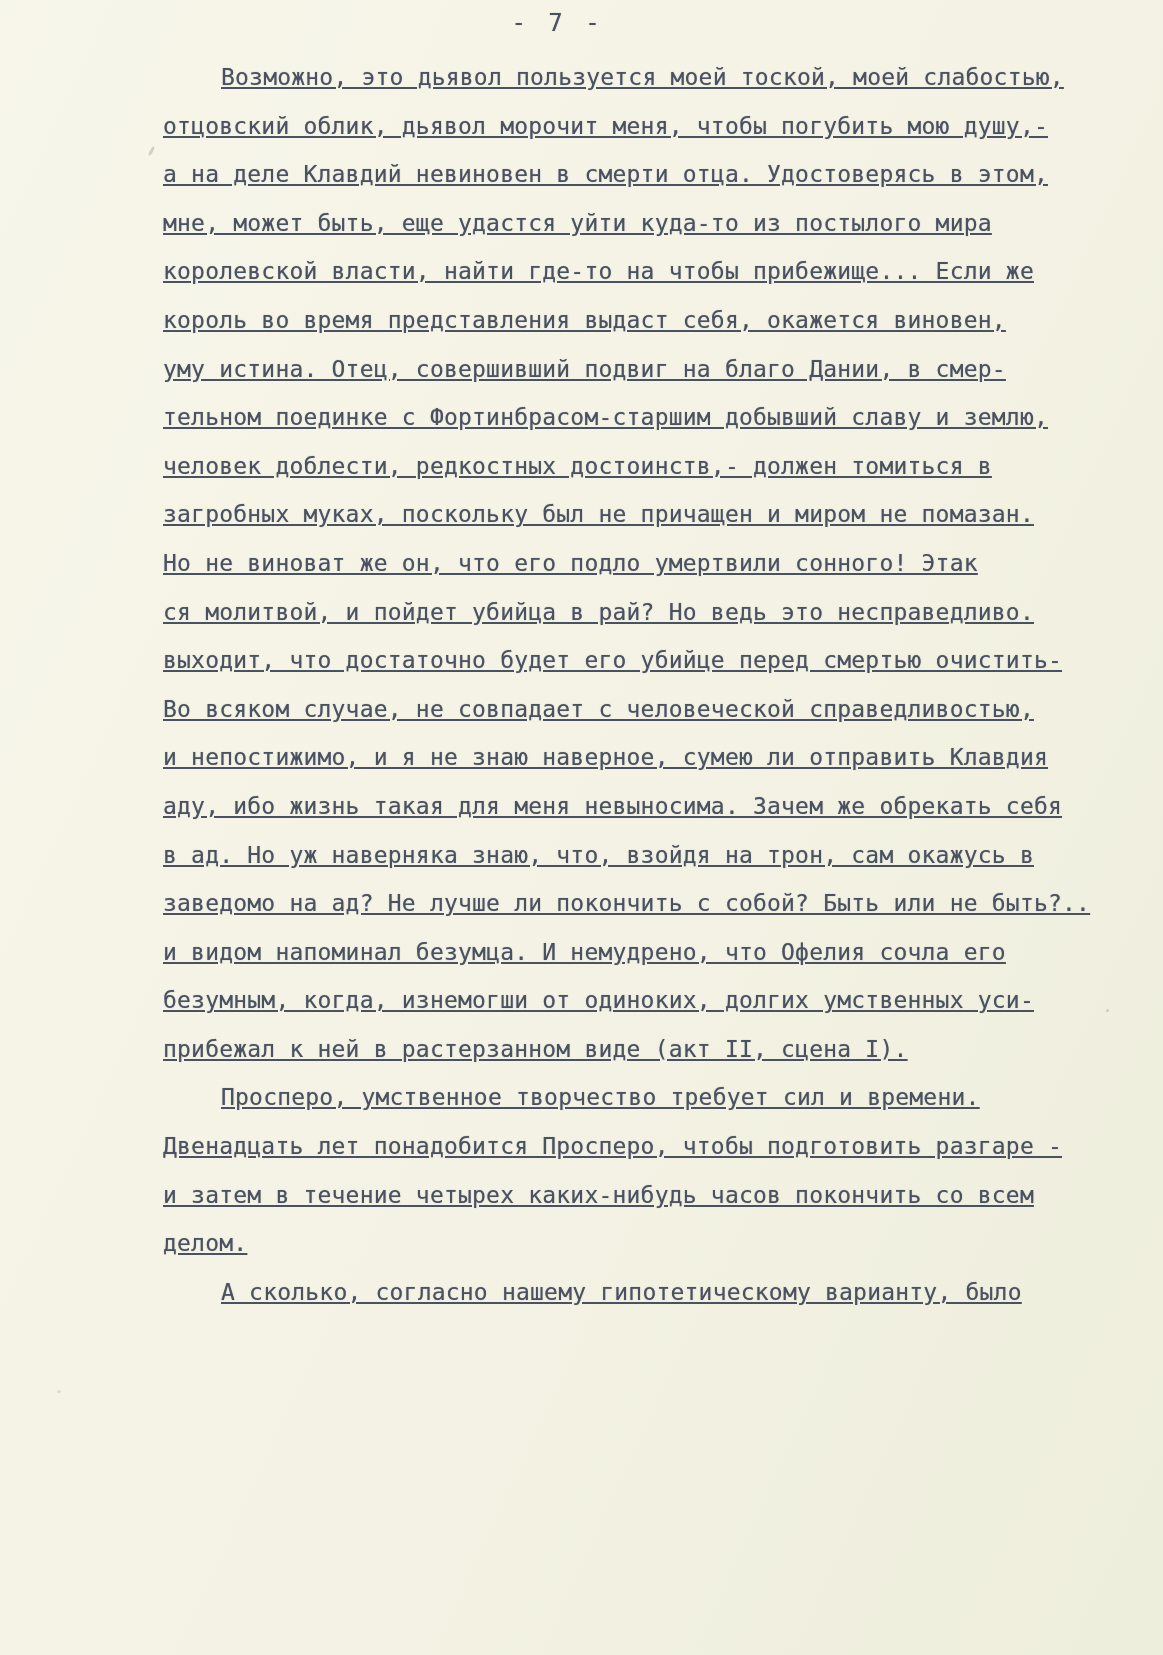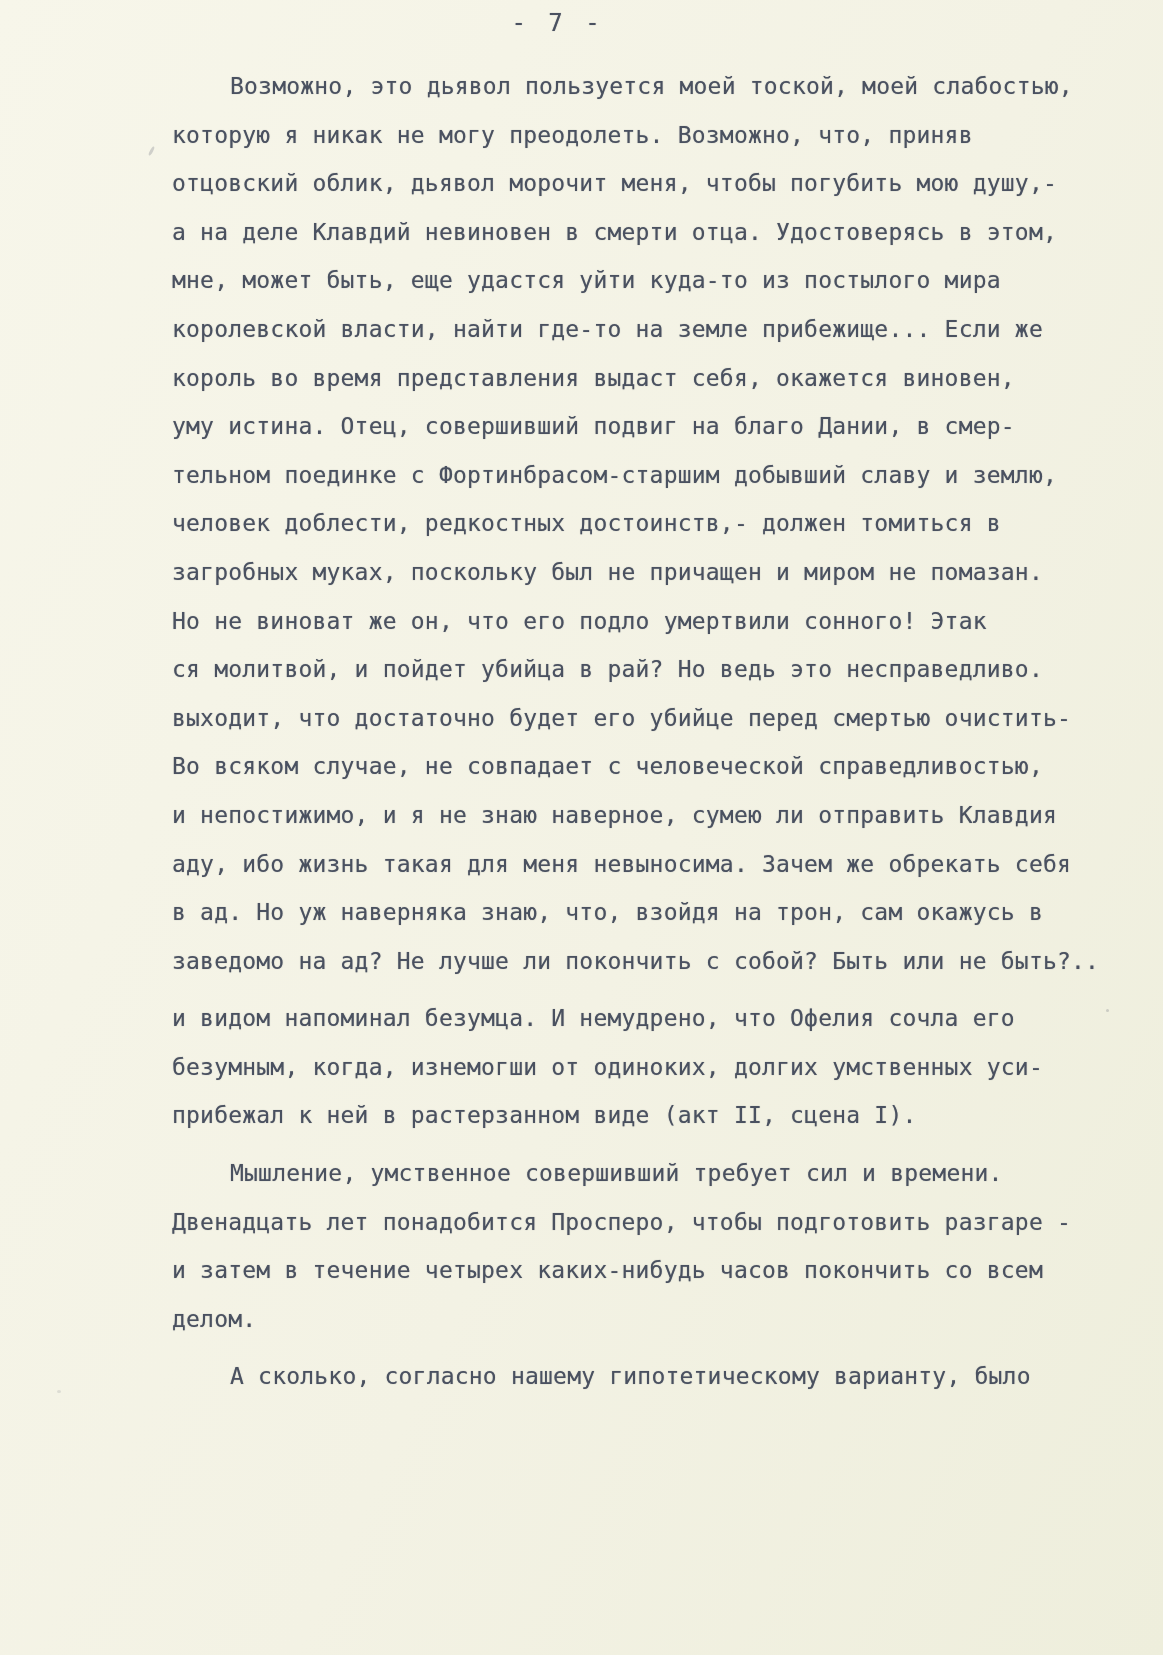--- a/index.html
+++ b/index.html
@@ -33,21 +33,21 @@
     text-shadow:0 0 1px rgba(74,81,96,0.55);
   }
   .text-block{
     position:absolute;
     top:53px;left:163px;
     width:920px;
     color:var(--ink);
     font-size:23px;
     text-shadow:0 0 1px rgba(74,81,96,0.5);
   }
-  .para{margin:9px;}
+  .para{margin:0;text-decoration:underline;}
   .line{
     line-height:48.6px;
     height:48.6px;
     white-space:pre;
     letter-spacing:0.2px;
   }
   .line.first{text-indent:58px;}
   .speck{
     position:absolute;
     background:rgba(90,95,110,0.25);
@@ -58,46 +58,45 @@
   .speck.s3{left:57px;top:1390px;width:4px;height:3px;opacity:.6;}
 </style>
 </head>
 <body>
 
 <div class="sheet">
   <div class="pageno">- 7 -</div>
   <div class="text-block">
       <div class="para">
         <div class="line first">Возможно, это дьявол пользуется моей тоской, моей слабостью,</div>
-        <div class="line">которую я никак не могу преодолеть. Возможно, что, приняв</div>
         <div class="line">отцовский облик, дьявол морочит меня, чтобы погубить мою душу,-</div>
         <div class="line">а на деле Клавдий невиновен в смерти отца. Удостоверясь в этом,</div>
         <div class="line">мне, может быть, еще удастся уйти куда-то из постылого мира</div>
-        <div class="line">королевской власти, найти где-то на земле прибежище... Если же</div>
+        <div class="line">королевской власти, найти где-то на чтобы прибежище... Если же</div>
         <div class="line">король во время представления выдаст себя, окажется виновен,</div>
         <div class="line">уму истина. Отец, совершивший подвиг на благо Дании, в смер-</div>
         <div class="line">тельном поединке с Фортинбрасом-старшим добывший славу и землю,</div>
         <div class="line">человек доблести, редкостных достоинств,- должен томиться в</div>
         <div class="line">загробных муках, поскольку был не причащен и миром не помазан.</div>
         <div class="line">Но не виноват же он, что его подло умертвили сонного! Этак</div>
         <div class="line">ся молитвой, и пойдет убийца в рай? Но ведь это несправедливо.</div>
         <div class="line">выходит, что достаточно будет его убийце перед смертью очистить-</div>
         <div class="line">Во всяком случае, не совпадает с человеческой справедливостью,</div>
         <div class="line">и непостижимо, и я не знаю наверное, сумею ли отправить Клавдия</div>
         <div class="line">аду, ибо жизнь такая для меня невыносима. Зачем же обрекать себя</div>
         <div class="line">в ад. Но уж наверняка знаю, что, взойдя на трон, сам окажусь в</div>
         <div class="line">заведомо на ад? Не лучше ли покончить с собой? Быть или не быть?..</div>
       </div>
       <div class="para">
         <div class="line">и видом напоминал безумца. И немудрено, что Офелия сочла его</div>
         <div class="line">безумным, когда, изнемогши от одиноких, долгих умственных уси-</div>
         <div class="line">прибежал к ней в растерзанном виде (акт II, сцена I).</div>
       </div>
       <div class="para">
-        <div class="line first">Мышление, умственное совершивший требует сил и времени.</div>
+        <div class="line first">Просперо, умственное творчество требует сил и времени.</div>
         <div class="line">Двенадцать лет понадобится Просперо, чтобы подготовить разгаре -</div>
         <div class="line">и затем в течение четырех каких-нибудь часов покончить со всем</div>
         <div class="line">делом.</div>
       </div>
       <div class="para">
         <div class="line first">А сколько, согласно нашему гипотетическому варианту, было</div>
       </div>
     </div>
   <div class="speck s1"></div>
   <div class="speck s2"></div>

